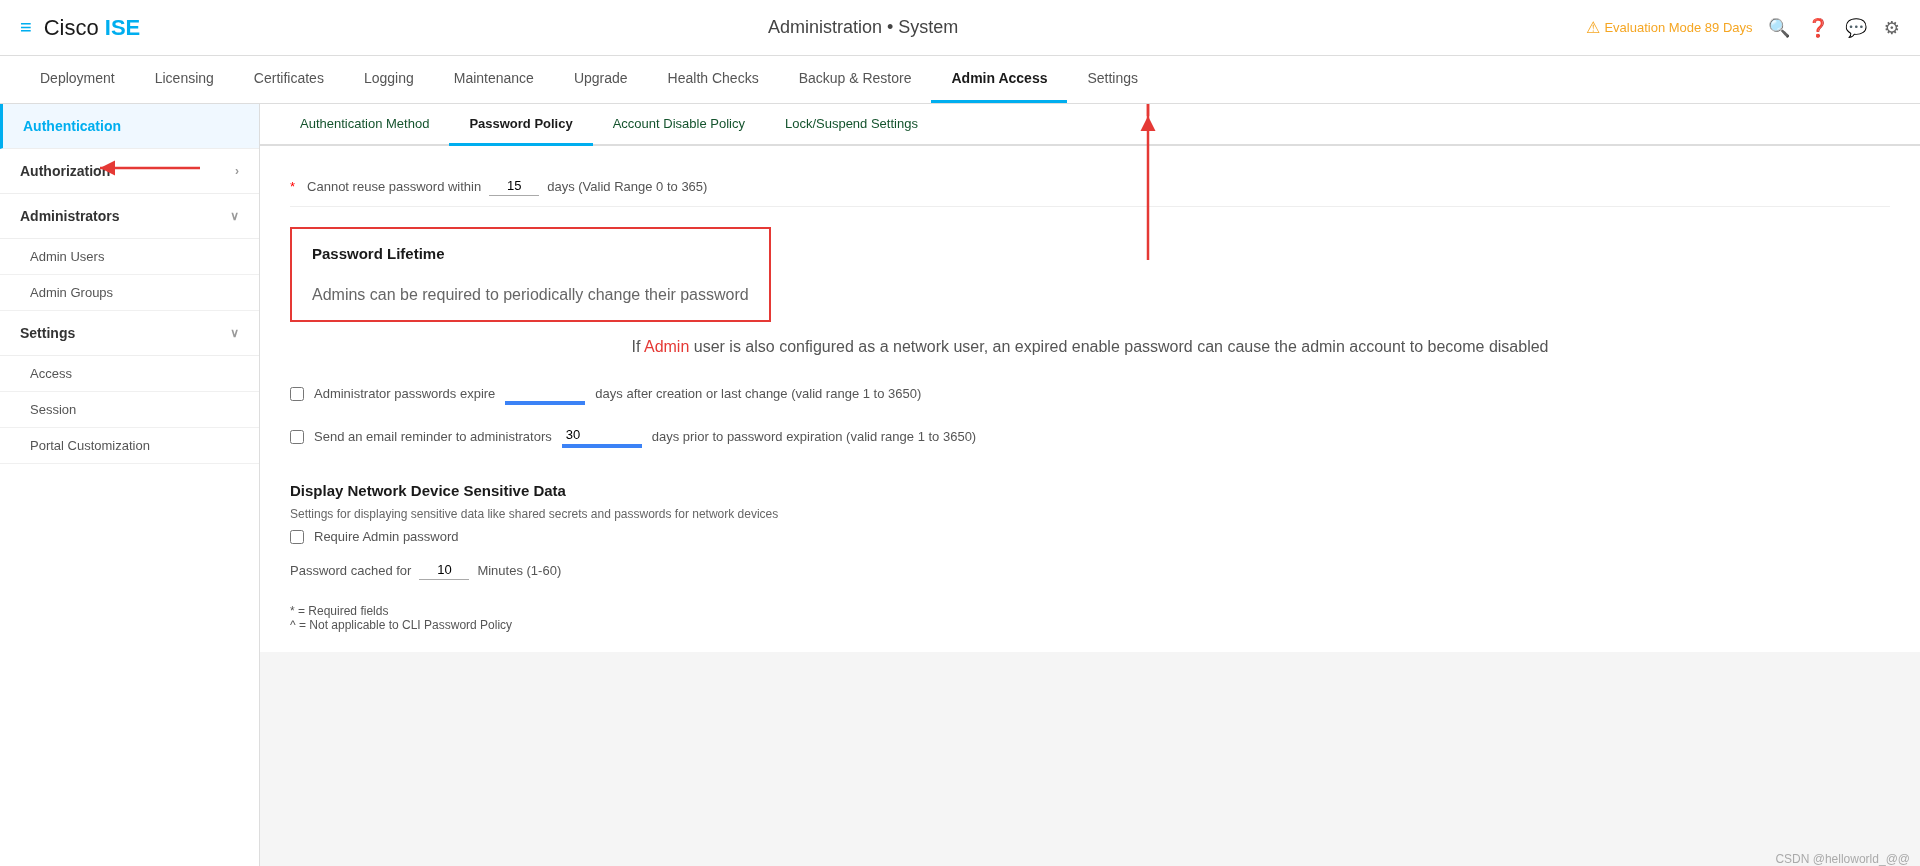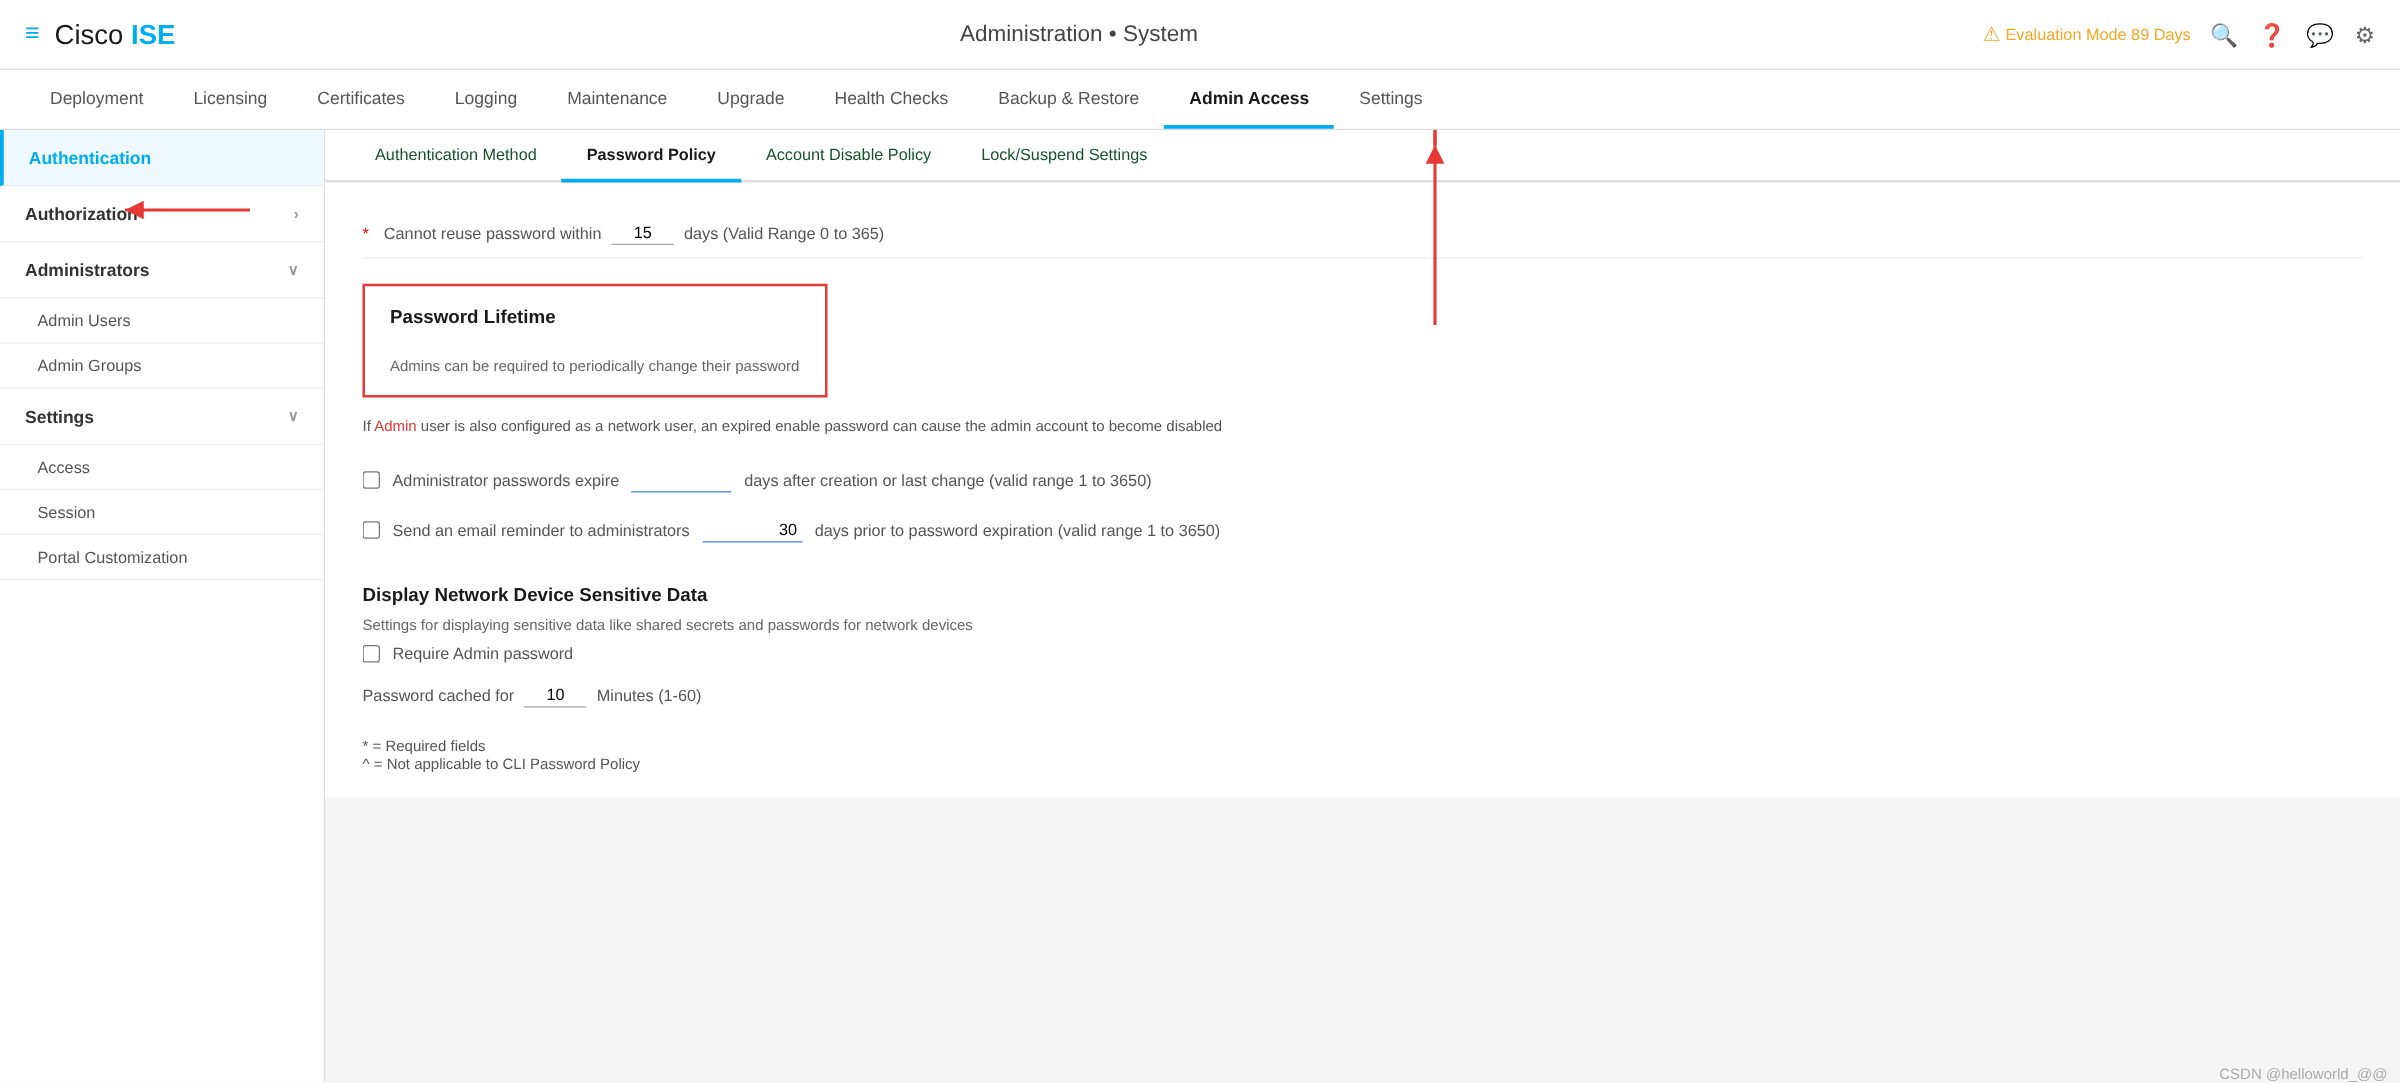--- a/index.html
+++ b/index.html
@@ -91,37 +91,37 @@
 
     
     .password-lifetime-box {
       border: 2px solid #e53935; padding: 16px 20px; margin-bottom: 16px;
       display: inline-block; min-width: 300px;
     }
     .password-lifetime-title {
       font-size: 15px; font-weight: bold; color: #1a1a1a; margin-bottom: 24px;
     }
     .password-lifetime-desc {
-      font-size: 12px; color: #666;
-    }
-
-    
-    .info-text { font-size: 12px; color: #555; margin-bottom: 16px; }
+      font-size: 16px; color: #666;
+    }
+
+    
+    .info-text { font-size: 16px; color: #555; margin-bottom: 16px; text-align: center; }
     .info-text .admin-link { color: #e53935; }
 
     
     .checkbox-row {
       display: flex; align-items: center; gap: 10px;
       padding: 10px 0; font-size: 13px; color: #555;
     }
     .checkbox-input { width: 14px; height: 14px; cursor: pointer; }
     .days-input {
-      width: 80px; border: none; border-bottom: 1px solid #3b82f6;
+      width: 80px; border: none; border-bottom: 4px solid #3b82f6;
       font-size: 13px; padding: 2px 4px; outline: none; background: transparent;
-      text-align: right;
+      text-align: left;
     }
 
     
     .section-heading {
       font-size: 15px; font-weight: bold; color: #1a1a1a; margin: 24px 0 8px 0;
     }
     .section-desc { font-size: 12px; color: #666; }
 
     
     .checkbox-label-row {

